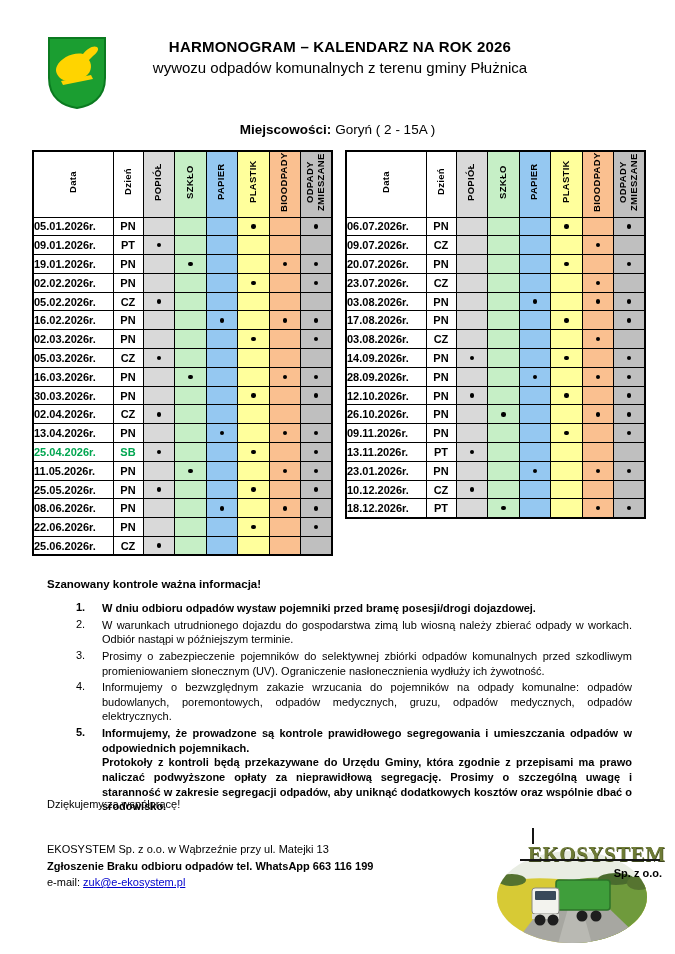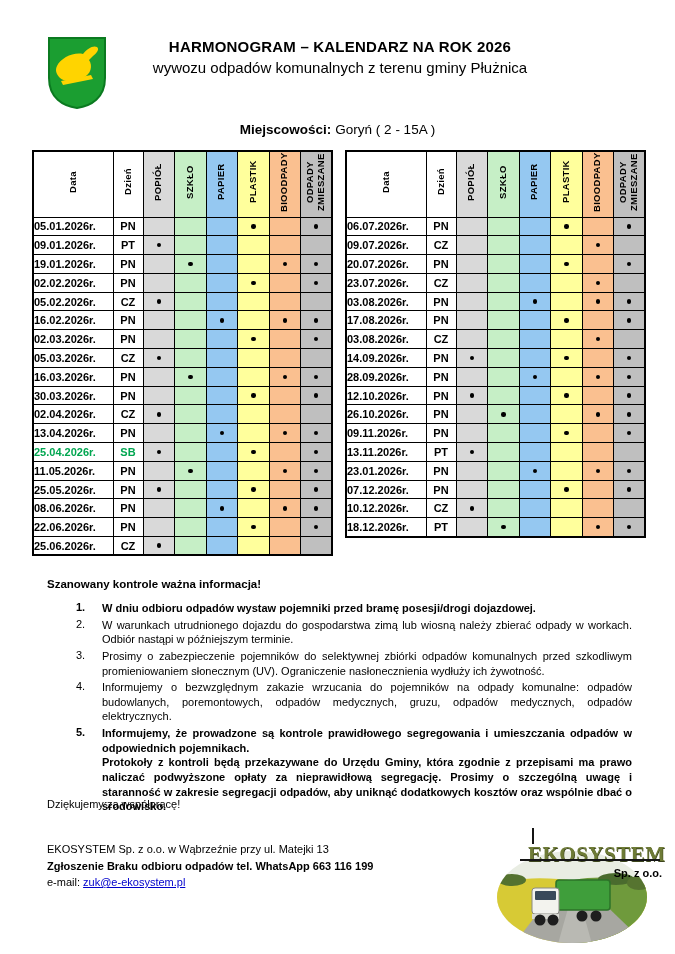--- a/index.html
+++ b/index.html
@@ -587,34 +587,20 @@
             <td class="c-day">PN</td>
             <td class="c-frac" style="background: rgb(217, 217, 217);"></td>
             <td class="c-frac" style="background: rgb(198, 239, 198);"></td>
             <td class="c-frac" style="background: rgb(149, 200, 241);">
               <span class="dot"></span>
             </td>
             <td class="c-frac" style="background: rgb(255, 255, 156);"></td>
             <td class="c-frac" style="background: rgb(250, 192, 144);">
               <span class="dot"></span>
             </td>
-            <td class="c-frac" style="background: rgb(191, 191, 191);">
-              <span class="dot"></span>
-            </td>
-          </tr>
-          <tr>
-            <td class="c-date">07.12.2026r.</td>
-            <td class="c-day">PN</td>
-            <td class="c-frac" style="background: rgb(217, 217, 217);"></td>
-            <td class="c-frac" style="background: rgb(198, 239, 198);"></td>
-            <td class="c-frac" style="background: rgb(149, 200, 241);"></td>
-            <td class="c-frac" style="background: rgb(255, 255, 156);">
-              <span class="dot"></span>
-            </td>
-            <td class="c-frac" style="background: rgb(250, 192, 144);"></td>
             <td class="c-frac" style="background: rgb(191, 191, 191);">
               <span class="dot"></span>
             </td>
           </tr>
           <tr>
             <td class="c-date">10.12.2026r.</td>
             <td class="c-day">CZ</td>
             <td class="c-frac" style="background: rgb(217, 217, 217);">
               <span class="dot"></span>
             </td>

